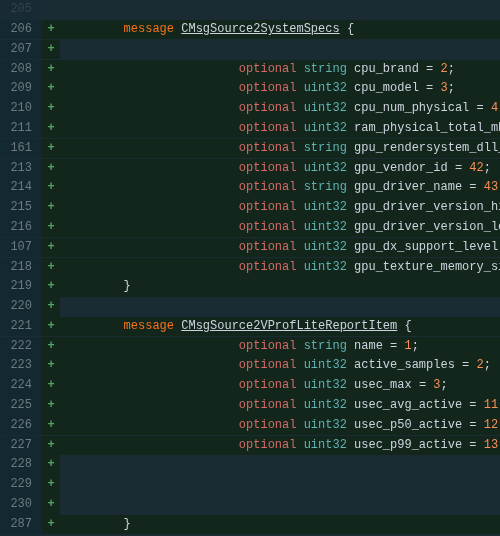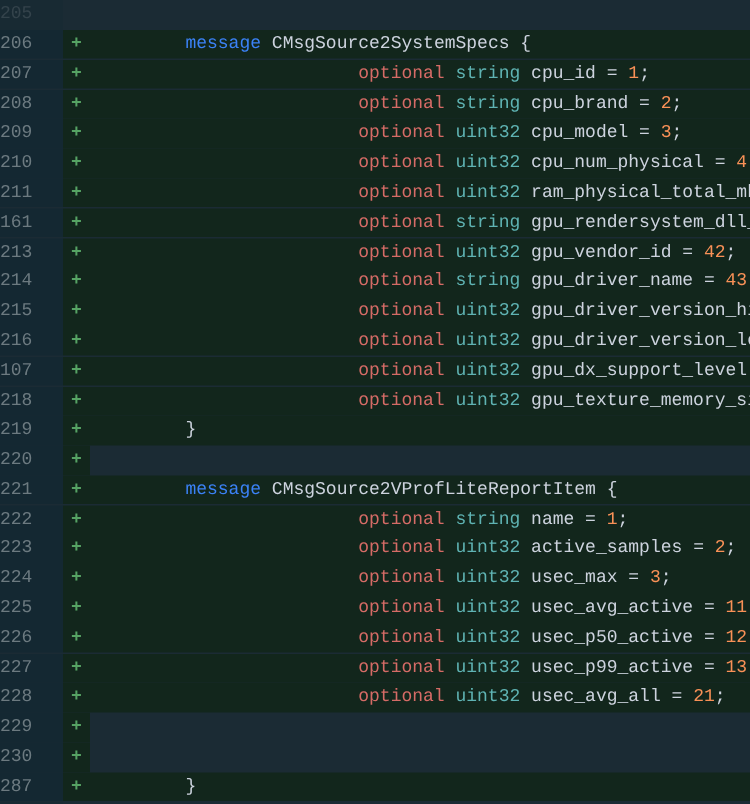--- a/index.html
+++ b/index.html
@@ -16,20 +16,21 @@
     width: 500px;
   }
   .line {
     display: flex;
     align-items: center;
     height: 19.8px;
     white-space: pre;
   }
   .line-number {
     width: 42px;
+    text-align: right;
     padding-right: 10px;
     color: #6c7a80;
     background: #142832;
     user-select: none;
     flex-shrink: 0;
   }
   .plus-cell {
     width: 18px;
     text-align: center;
     color: #56a364;
@@ -37,65 +38,65 @@
     flex-shrink: 0;
     font-weight: bold;
   }
   .code-cell {
     flex: 1;
     background: #12261c;
     padding-left: 6px;
     color: #cdd3de;
   }
   .truncated .line-number { opacity: 0.3; }
-  .kw-message { color: #3b82f6; text-align: right; }
+  .kw-message { color: #f97316; text-align: right; }
   .kw-optional { color: #d56b66; }
   .type { color: #5fb3b3; }
   .ident { color: #cdd3de; }
-  .type-name { color: #cdd3de; }
+  .type-name { color: #cdd3de; text-decoration: underline; }
   .eq { color: #cdd3de; }
   .num { color: #f99157; }
   .punct { color: #cdd3de; }
   .brace { color: #cdd3de; }
 </style>
 </head>
 <body>
 
 <div class="code-container">
 
   <div class="line truncated">
     <span class="line-number">205</span>
     <span class="plus-cell"></span>
     <span class="code-cell"></span>
   </div>
 
   <div id="lines">
       <div class="line"><span class="line-number">206</span><span class="plus-cell">+</span><span class="code-cell">        <span class="kw-message">message</span> <span class="type-name">CMsgSource2SystemSpecs</span> <span class="brace">{</span></span></div>
-      <div class="line"><span class="line-number">207</span><span class="plus-cell">+</span><span class="code-cell">                        <span class="kw-optional">optional</span> <span class="type">string</span> <span class="ident">cpu_id</span> <span class="eq">=</span> <span class="num">1</span><span class="punct">;</span></span></div>
+      <div class="line"><span class="line-number">207</span><span class="plus-cell">+</span></div>
       <div class="line"><span class="line-number">208</span><span class="plus-cell">+</span><span class="code-cell">                        <span class="kw-optional">optional</span> <span class="type">string</span> <span class="ident">cpu_brand</span> <span class="eq">=</span> <span class="num">2</span><span class="punct">;</span></span></div>
       <div class="line"><span class="line-number">209</span><span class="plus-cell">+</span><span class="code-cell">                        <span class="kw-optional">optional</span> <span class="type">uint32</span> <span class="ident">cpu_model</span> <span class="eq">=</span> <span class="num">3</span><span class="punct">;</span></span></div>
       <div class="line"><span class="line-number">210</span><span class="plus-cell">+</span><span class="code-cell">                        <span class="kw-optional">optional</span> <span class="type">uint32</span> <span class="ident">cpu_num_physical</span> <span class="eq">=</span> <span class="num">4</span><span class="punct">;</span></span></div>
       <div class="line"><span class="line-number">211</span><span class="plus-cell">+</span><span class="code-cell">                        <span class="kw-optional">optional</span> <span class="type">uint32</span> <span class="ident">ram_physical_total_mb</span>  </span></div>
       <div class="line"><span class="line-number">161</span><span class="plus-cell">+</span><span class="code-cell">                        <span class="kw-optional">optional</span> <span class="type">string</span> <span class="ident">gpu_rendersystem_dll_name</span>  </span></div>
       <div class="line"><span class="line-number">213</span><span class="plus-cell">+</span><span class="code-cell">                        <span class="kw-optional">optional</span> <span class="type">uint32</span> <span class="ident">gpu_vendor_id</span> <span class="eq">=</span> <span class="num">42</span><span class="punct">;</span></span></div>
       <div class="line"><span class="line-number">214</span><span class="plus-cell">+</span><span class="code-cell">                        <span class="kw-optional">optional</span> <span class="type">string</span> <span class="ident">gpu_driver_name</span> <span class="eq">=</span> <span class="num">43</span><span class="punct">;</span></span></div>
       <div class="line"><span class="line-number">215</span><span class="plus-cell">+</span><span class="code-cell">                        <span class="kw-optional">optional</span> <span class="type">uint32</span> <span class="ident">gpu_driver_version_high</span>  </span></div>
       <div class="line"><span class="line-number">216</span><span class="plus-cell">+</span><span class="code-cell">                        <span class="kw-optional">optional</span> <span class="type">uint32</span> <span class="ident">gpu_driver_version_low</span>  </span></div>
       <div class="line"><span class="line-number">107</span><span class="plus-cell">+</span><span class="code-cell">                        <span class="kw-optional">optional</span> <span class="type">uint32</span> <span class="ident">gpu_dx_support_level</span>  </span></div>
       <div class="line"><span class="line-number">218</span><span class="plus-cell">+</span><span class="code-cell">                        <span class="kw-optional">optional</span> <span class="type">uint32</span> <span class="ident">gpu_texture_memory_size_mb</span>  </span></div>
       <div class="line"><span class="line-number">219</span><span class="plus-cell">+</span><span class="code-cell">        <span class="brace">}</span></span></div>
       <div class="line"><span class="line-number">220</span><span class="plus-cell">+</span><span class="code-cell"></span></div>
       <div class="line"><span class="line-number">221</span><span class="plus-cell">+</span><span class="code-cell">        <span class="kw-message">message</span> <span class="type-name">CMsgSource2VProfLiteReportItem</span> <span class="brace">{</span></span></div>
       <div class="line"><span class="line-number">222</span><span class="plus-cell">+</span><span class="code-cell">                        <span class="kw-optional">optional</span> <span class="type">string</span> <span class="ident">name</span> <span class="eq">=</span> <span class="num">1</span><span class="punct">;</span></span></div>
       <div class="line"><span class="line-number">223</span><span class="plus-cell">+</span><span class="code-cell">                        <span class="kw-optional">optional</span> <span class="type">uint32</span> <span class="ident">active_samples</span> <span class="eq">=</span> <span class="num">2</span><span class="punct">;</span></span></div>
       <div class="line"><span class="line-number">224</span><span class="plus-cell">+</span><span class="code-cell">                        <span class="kw-optional">optional</span> <span class="type">uint32</span> <span class="ident">usec_max</span> <span class="eq">=</span> <span class="num">3</span><span class="punct">;</span></span></div>
       <div class="line"><span class="line-number">225</span><span class="plus-cell">+</span><span class="code-cell">                        <span class="kw-optional">optional</span> <span class="type">uint32</span> <span class="ident">usec_avg_active</span> <span class="eq">=</span> <span class="num">11</span><span class="punct">;</span></span></div>
       <div class="line"><span class="line-number">226</span><span class="plus-cell">+</span><span class="code-cell">                        <span class="kw-optional">optional</span> <span class="type">uint32</span> <span class="ident">usec_p50_active</span> <span class="eq">=</span> <span class="num">12</span><span class="punct">;</span></span></div>
       <div class="line"><span class="line-number">227</span><span class="plus-cell">+</span><span class="code-cell">                        <span class="kw-optional">optional</span> <span class="type">uint32</span> <span class="ident">usec_p99_active</span> <span class="eq">=</span> <span class="num">13</span><span class="punct">;</span></span></div>
-      <div class="line"><span class="line-number">228</span><span class="plus-cell">+</span><span class="code-cell">                        <span class="kw-optional">optional</span> <span class="type">uint32</span> <span class="ident">usec_avg_all</span> <span class="eq">=</span> <span class="num">21</span><span class="punct">;</span></span></div>
+      <div class="line"><span class="line-number">228</span><span class="plus-cell">+</span></div>
       <div class="line"><span class="line-number">229</span><span class="plus-cell">+</span></div>
       <div class="line"><span class="line-number">230</span><span class="plus-cell">+</span></div>
       <div class="line"><span class="line-number">287</span><span class="plus-cell">+</span><span class="code-cell">        <span class="brace">}</span></span></div>
     </div>
 
   <div class="line truncated">
     <span class="line-number">232</span>
     <span class="plus-cell"></span>
     <span class="code-cell"></span>
   </div>

